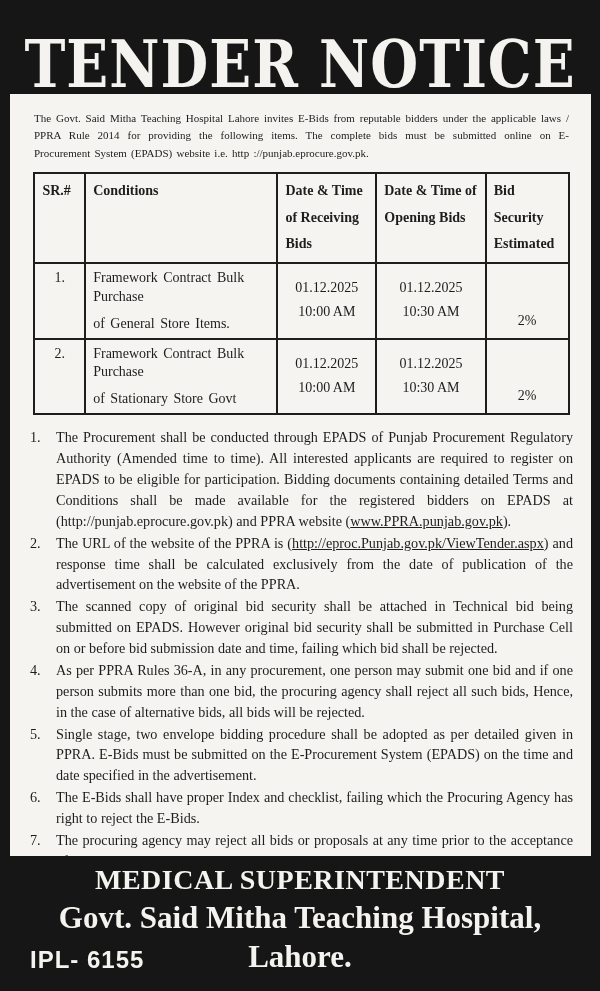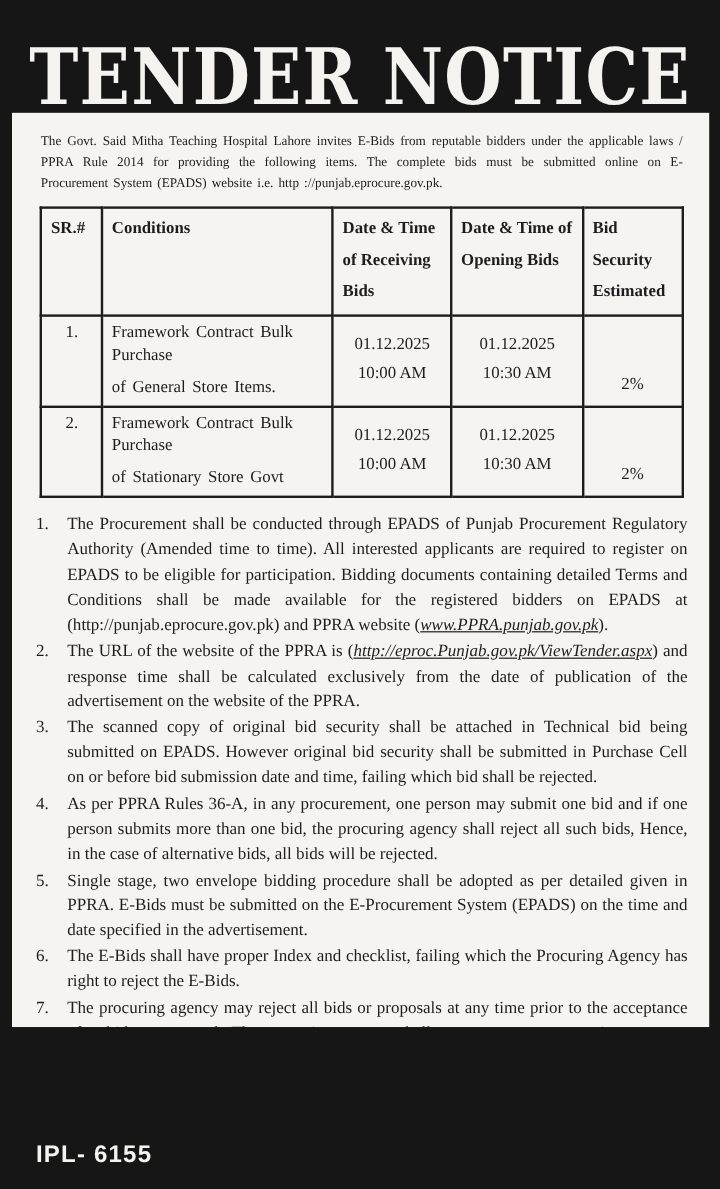--- a/index.html
+++ b/index.html
@@ -82,21 +82,21 @@
   
   ol.terms { list-style: none; margin: 12px 2px 0 2px; }
   ol.terms li {
     display: flex;
     font-size: 14.2px;
     line-height: 1.47;
     margin-bottom: 1px;
   }
   ol.terms .num { width: 26px; flex: 0 0 26px; }
   ol.terms .txt { flex: 1; text-align: justify; }
-  .doc-link { text-decoration: underline; font-style: italic; }
+  .doc-link { text-decoration: underline; }
   
   .footer {
     position: absolute;
     left: 0; bottom: 0;
     width: 600px; height: 135px;
     background: var(--band);
     color: var(--band-text);
   }
   .signature {
     text-align: center;
@@ -105,21 +105,21 @@
     padding-top: 6px;
   }
   .sig-line1 { font-size: 28px; line-height: 36px; letter-spacing: 0.5px; }
   .sig-line2 { font-size: 31px; line-height: 40px; }
   .sig-line3 { font-size: 31px; line-height: 38px; }
   .ipl {
     position: absolute;
     left: 30px; bottom: 17px;
     font-family: "Liberation Sans", sans-serif;
     font-weight: bold;
-    font-size: 20px;
+    font-size: 24px;
     letter-spacing: 1px;
   }
 </style>
 </head>
 <body>
 
 <div class="title-band">
   <h1>TENDER NOTICE</h1>
 </div>
 
@@ -223,14 +223,19 @@
     </li>
     <li>
       <span class="num">8.</span>
       <span class="txt"><span>Bidders are required to adhere strictly to the PPRA Rules in the submission of their bids. Any deviation from these rules shall lead to disqualification.</span><span class="doc-link"></span><span></span></span>
     </li>
   </ol>
 
 </div>
 
 <div class="footer">
+  <div class="signature">
+    <div class="sig-line1">MEDICAL SUPERINTENDENT</div>
+    <div class="sig-line2">Govt. Said Mitha Teaching Hospital,</div>
+    <div class="sig-line3">Lahore.</div>
+  </div>
   <div class="ipl">IPL- 6155</div>
 </div>
 
 </body></html>

